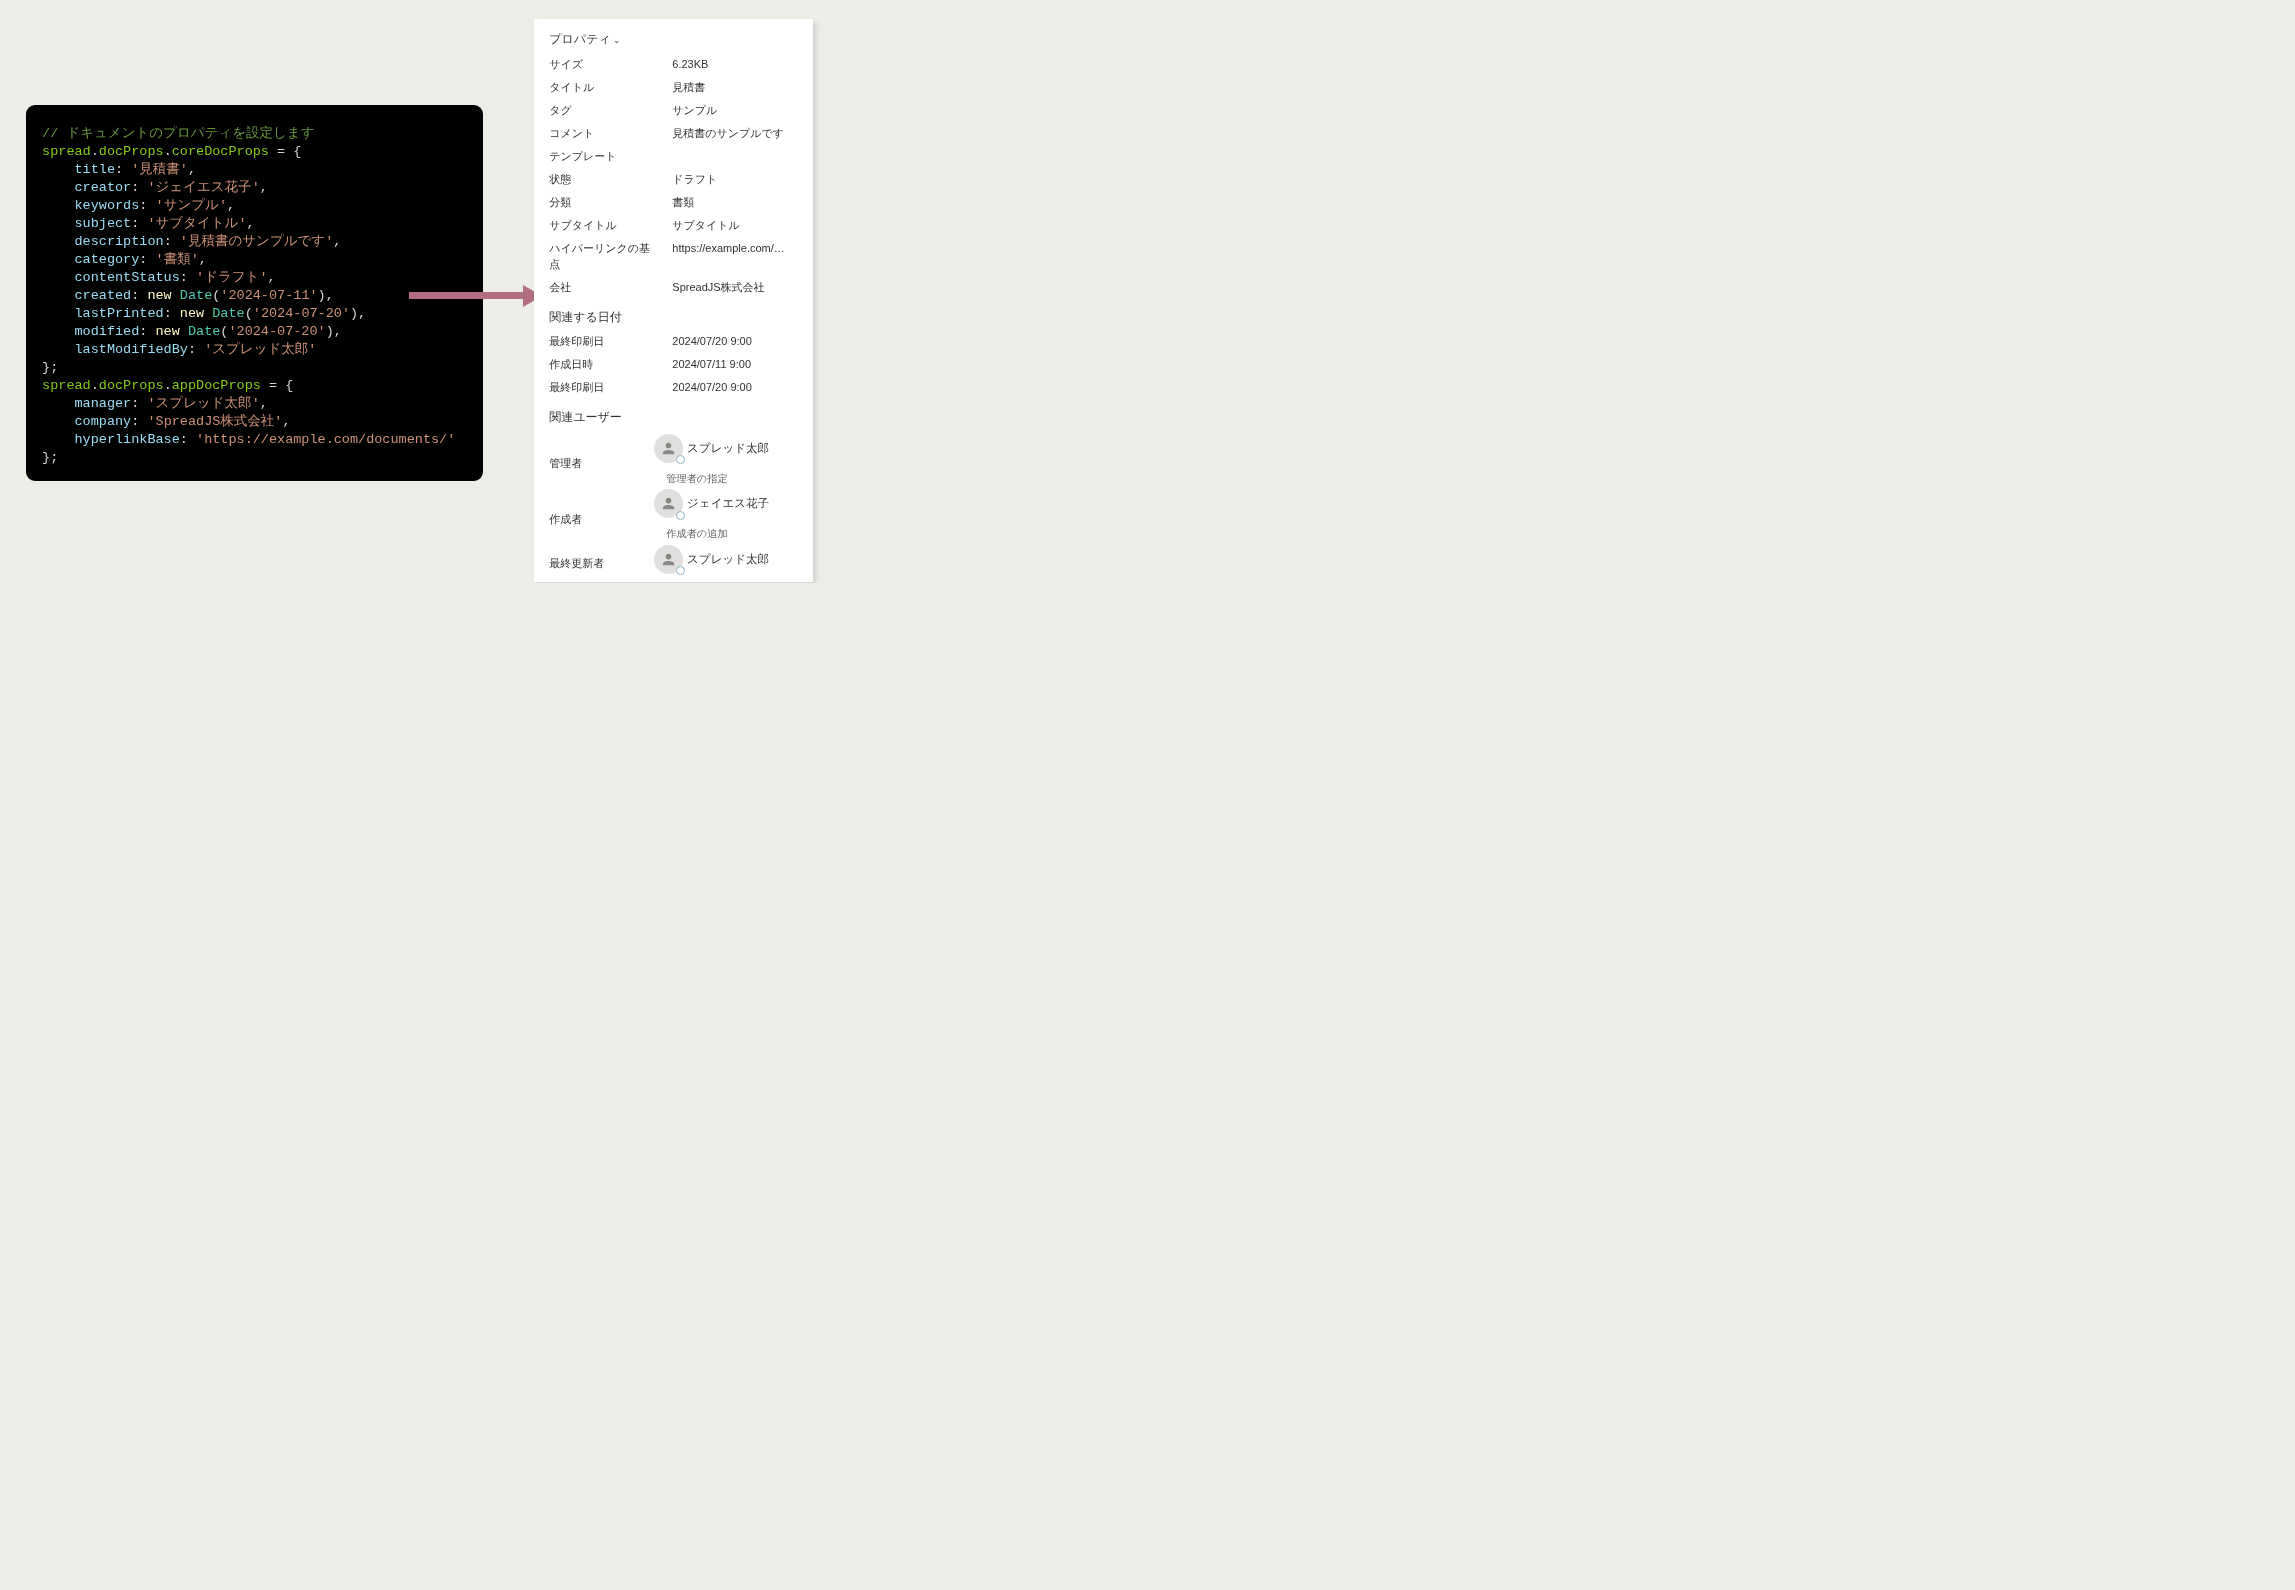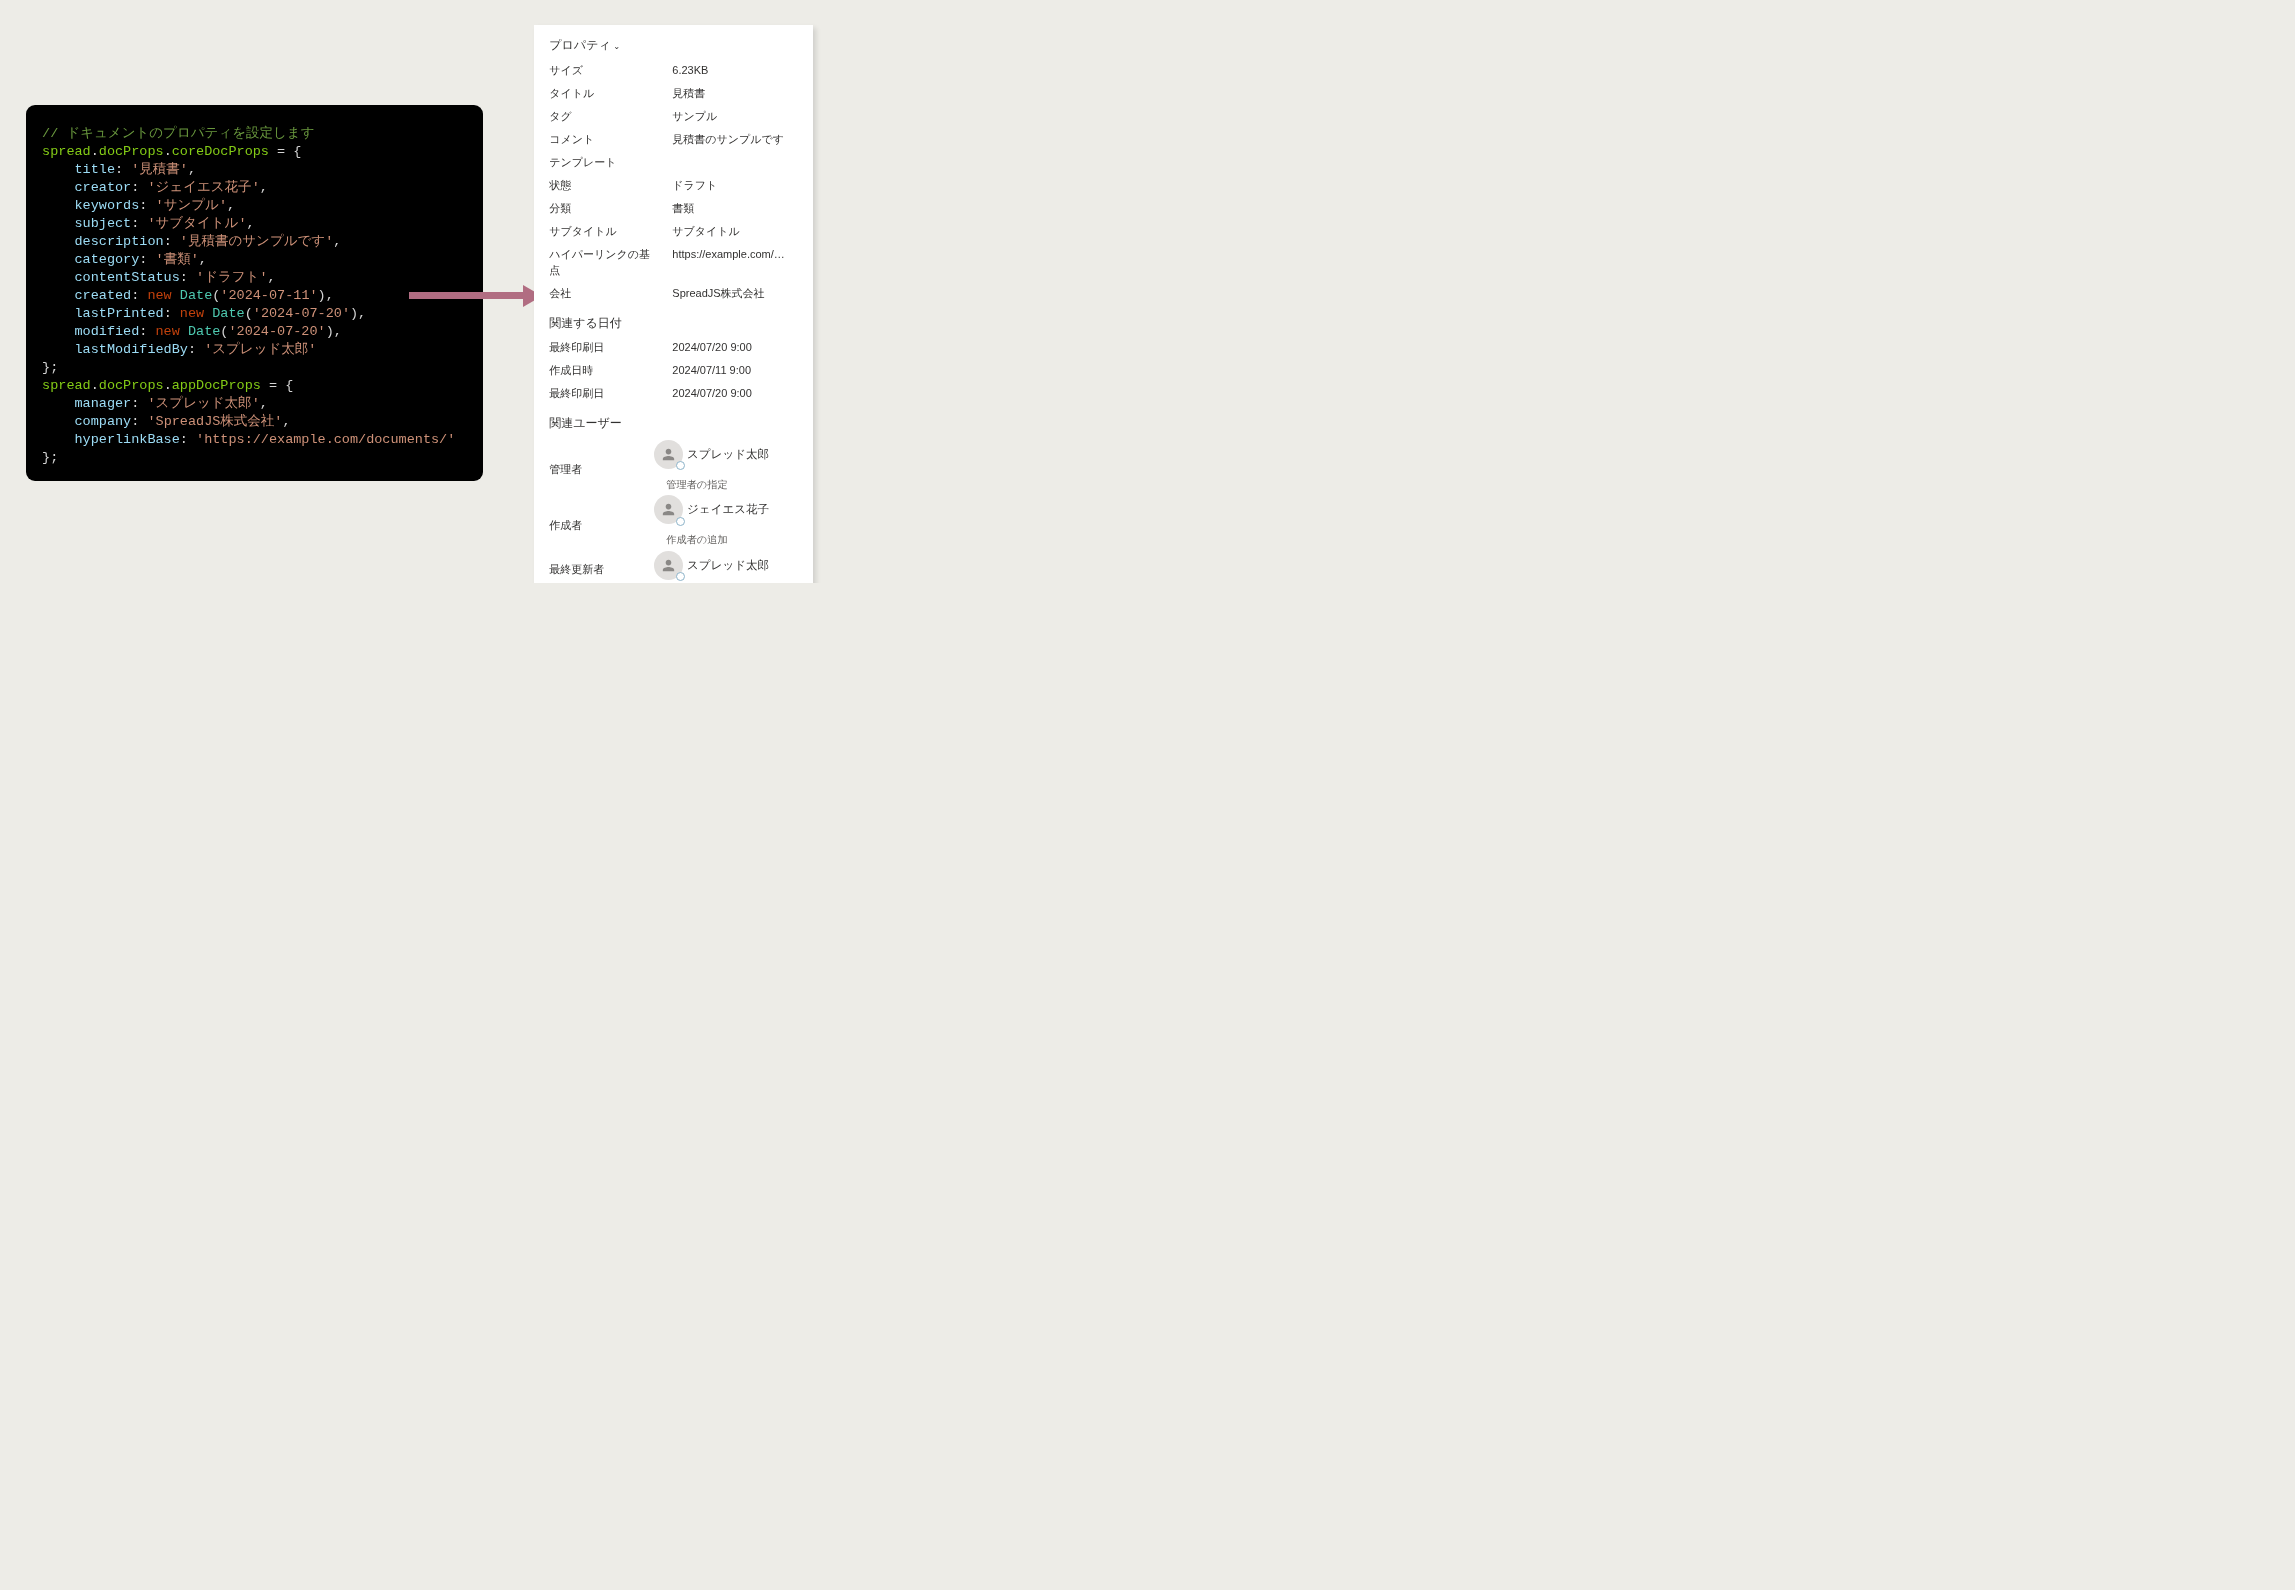--- a/index.html
+++ b/index.html
@@ -26,21 +26,21 @@
     font-size: 13.5px;
     line-height: 18px;
     color: #d4d4d4;
     white-space: pre;
   }
   .c-comment { color: #6a993e; }
   .c-obj { color: #84cc16; }
   .c-prop { color: #9cdcf5; }
   .c-punc { color: #d4d4d4; }
   .c-str { color: #ce9178; }
-  .c-kw { color: #c2410c; font-style: normal;}
+  .c-kw { color: #fef9c3; font-style: normal;}
   .c-cls { color: #4ec9b0; }
   .c-op { color: #d4d4d4; }
 
   .arrow {
     position: absolute;
     left: 409px;
     top: 286px;
     width: 134px;
     height: 19px;
   }
@@ -59,21 +59,21 @@
     width: 0;
     height: 0;
     border-left: 19px solid #b16d82;
     border-top: 11px solid transparent;
     border-bottom: 11px solid transparent;
   }
 
   .panel {
     position: absolute;
     left: 534px;
-    top: 25px;
+    top: 19px;
     width: 279px;
     height: 563px;
     background: #fff;
     box-shadow: 2.6px 2.6px 5.1px rgba(0,0,0,0.12);
     padding: 11.5px 15.3px 0 15.3px;
     overflow: hidden;
     color: #323130;
   }
   .panel-header {
     font-size: 12px;

